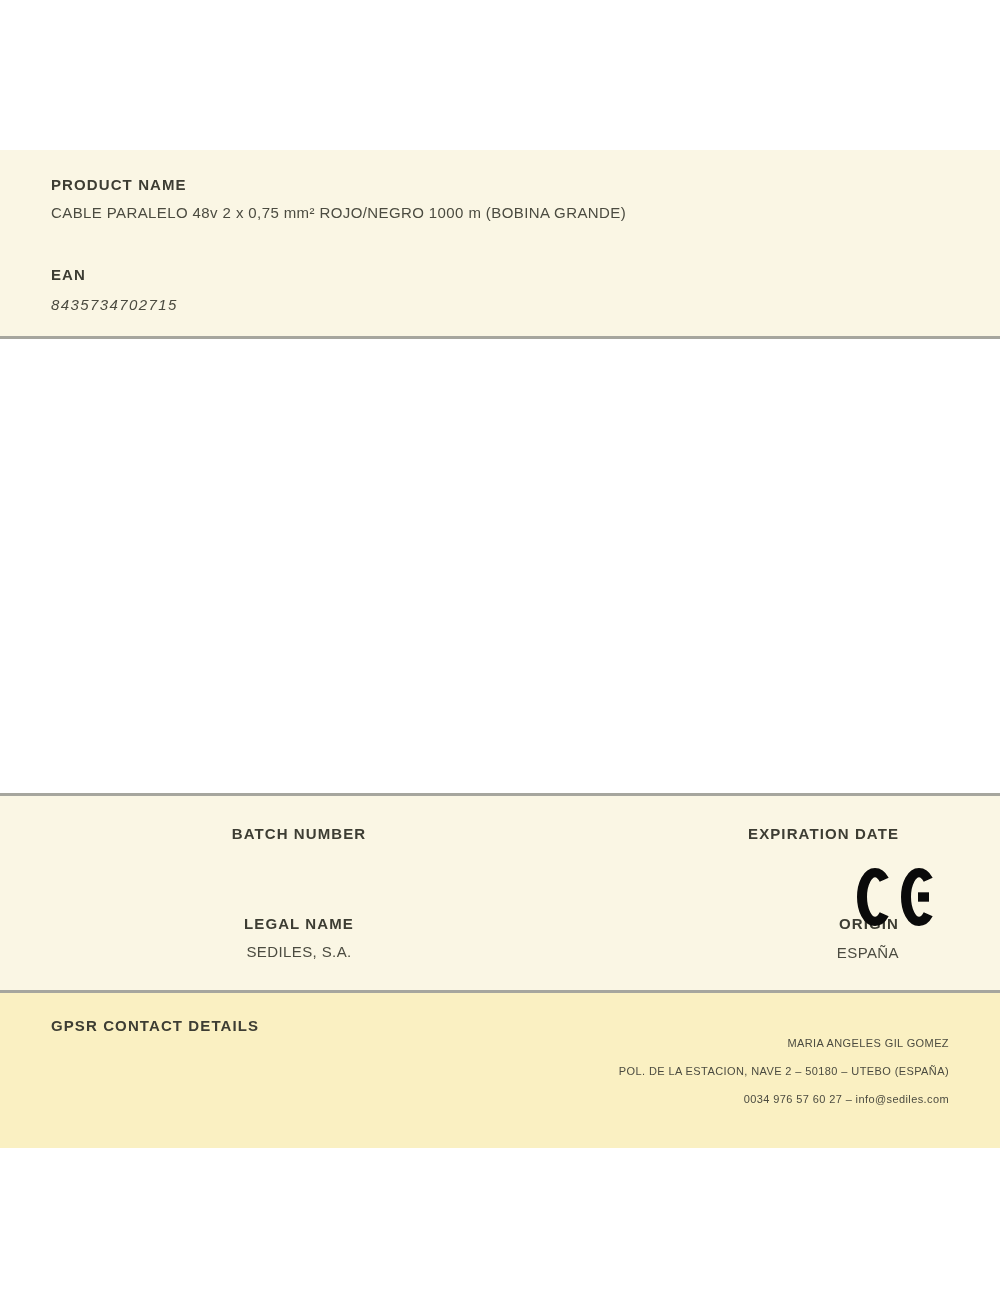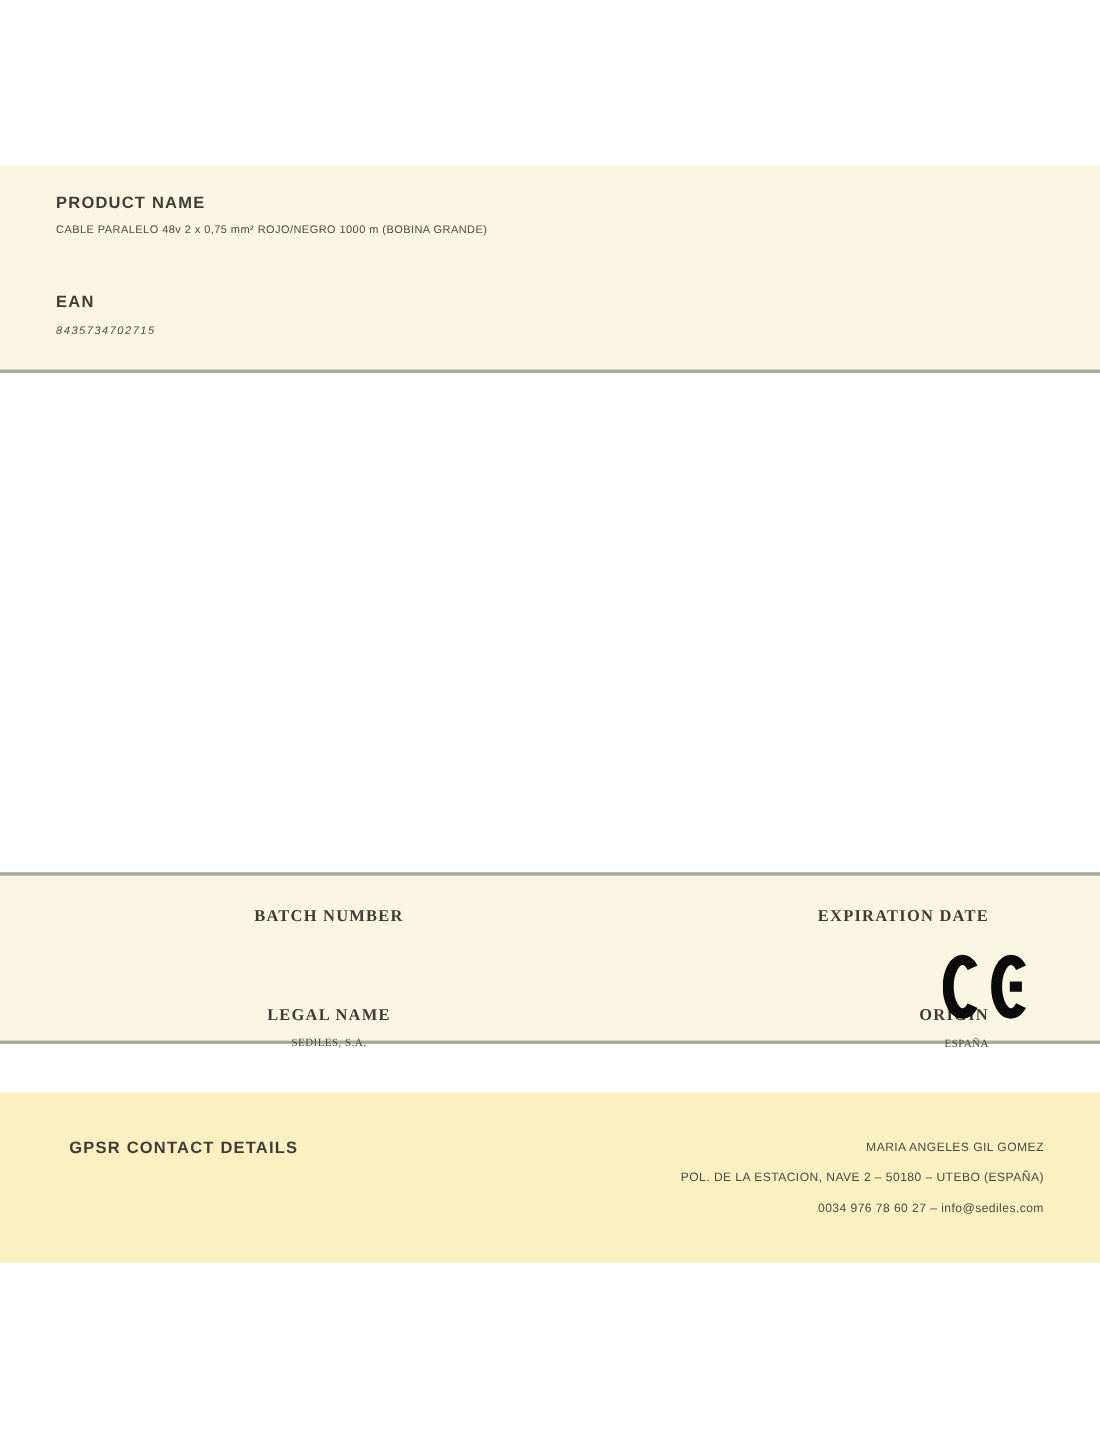--- a/index.html
+++ b/index.html
@@ -13,39 +13,38 @@
   }
   .section {
     position: absolute; left: 0; width: 1000px; padding-left: 24px;
   }
   #section-product {
     top: 150px; height: 189px;
     background: var(--section-bg, #faf6e4);
     border-bottom: 3px solid var(--divider, #a6a69e);
   }
   #section-batch {
-    top: 793px; height: 156px;
+    top: 793px; height: 200px;
     background: var(--section-bg, #faf6e4);
     border-top: 3px solid var(--divider, #a6a69e);
     border-bottom: 3px solid var(--divider, #a6a69e);
-    font-family: Liberation Serif, serif;
   }
   #section-contact {
     top: 993px; height: 155px;
     background: var(--contact-bg, #faf0c2);
   }
   .abs { position: absolute; white-space: nowrap; }
   .field-label {
     font-weight: bold;
     font-size: 15px;
     letter-spacing: 1.1px;
     color: var(--label-text, #3d3d33);
   }
   .field-value {
-    font-size: 10px;
+    font-size: 15px;
     letter-spacing: 0.4px;
     color: var(--value-text, #4b4b40);
   }
   .num { letter-spacing: 1.4px; }
   .col-l { left: 99px; width: 400px; text-align: center; }
   .col-r { left: 499px; width: 400px; text-align: right; }
   #gpsr-contact-block {
     position: absolute; right: 51px; top: 36px;
     text-align: right;
   }
@@ -89,19 +88,19 @@
 
       <path d="M 27.2 13.6 A 13 26 0 1 0 27.2 50.4" fill="none" stroke="#0a0a0a" stroke-width="10" stroke-linecap="butt"></path>
 
       <path d="M 71.2 13.6 A 13 26 0 1 0 71.2 50.4" fill="none" stroke="#0a0a0a" stroke-width="10" stroke-linecap="butt"></path>
       <path d="M 61 32 L 72 32" fill="none" stroke="#0a0a0a" stroke-width="10" stroke-linecap="butt"></path>
     </svg>
   </div>
 </div>
 
 <div id="section-contact" class="section">
-  <div class="abs field-label" style="left:51px; top:42px;margin-left:12px;">GPSR CONTACT DETAILS</div>
+  <div class="abs field-label" style="left:51px; top:24px;">GPSR CONTACT DETAILS</div>
   <div id="gpsr-contact-block">
     <div class="contact-line">MARIA ANGELES GIL GOMEZ</div>
     <div class="contact-line">POL. DE LA ESTACION, NAVE 2 – 50180 – UTEBO (ESPAÑA)</div>
-    <div class="contact-line">0034 976 78 60 27 – info@sediles.com</div>
+    <div class="contact-line">0034 976 57 60 27 – info@sediles.com</div>
   </div>
 </div>
 
 </body></html>

